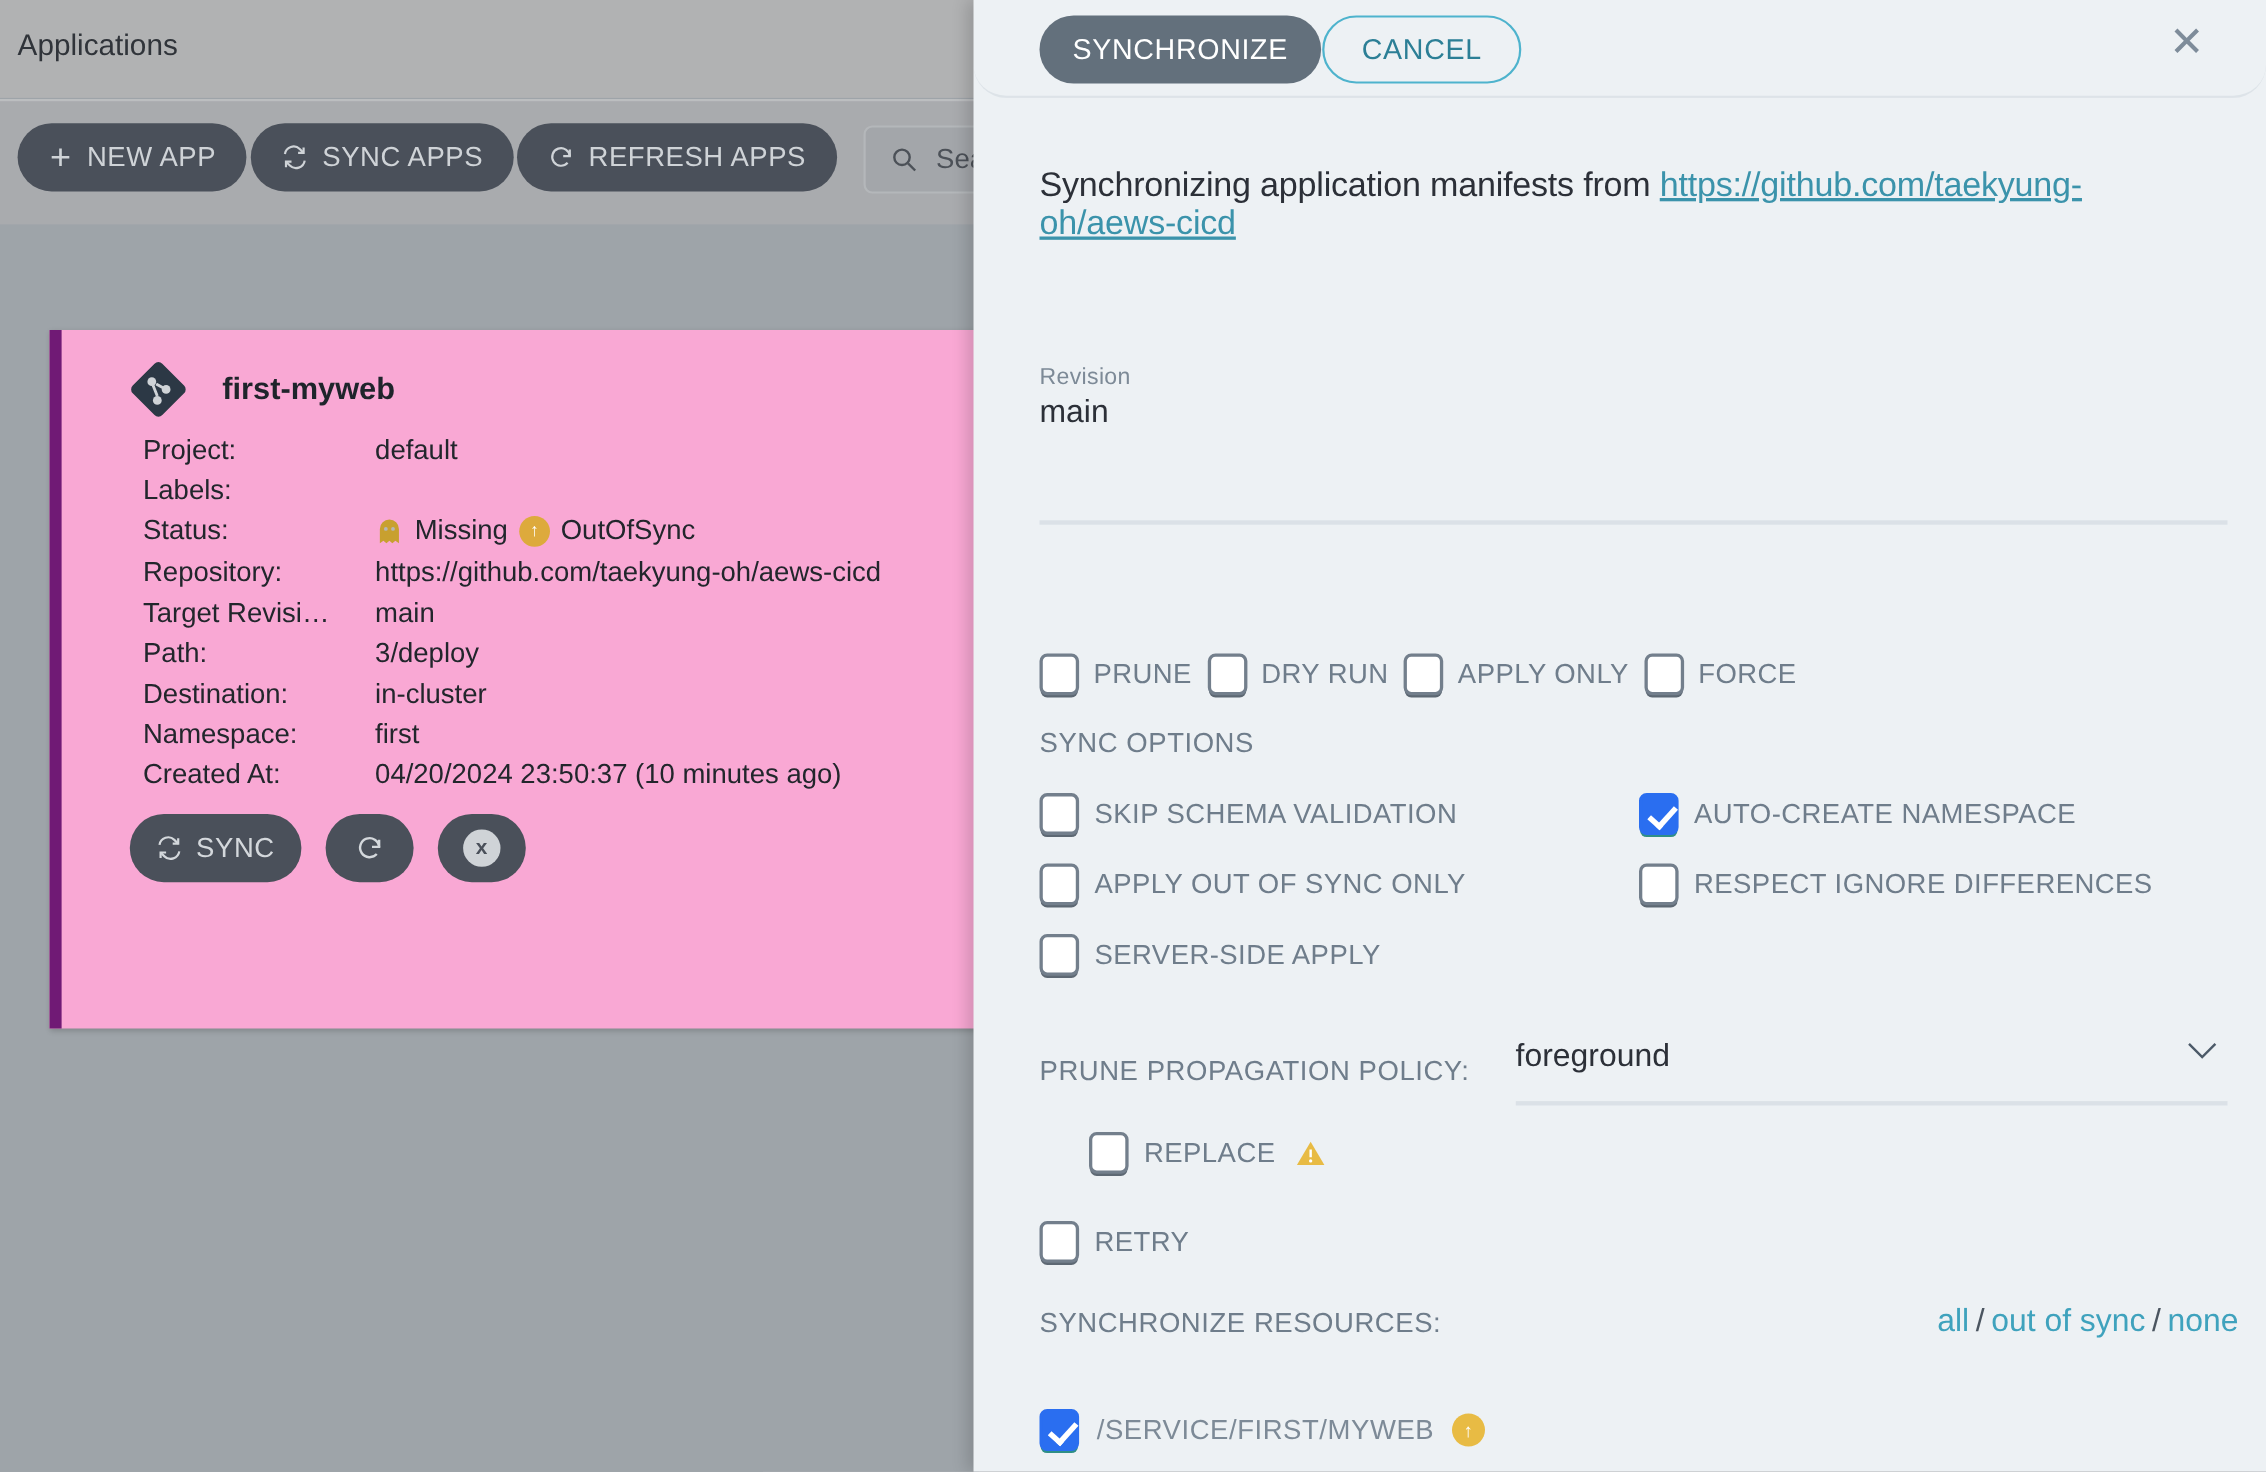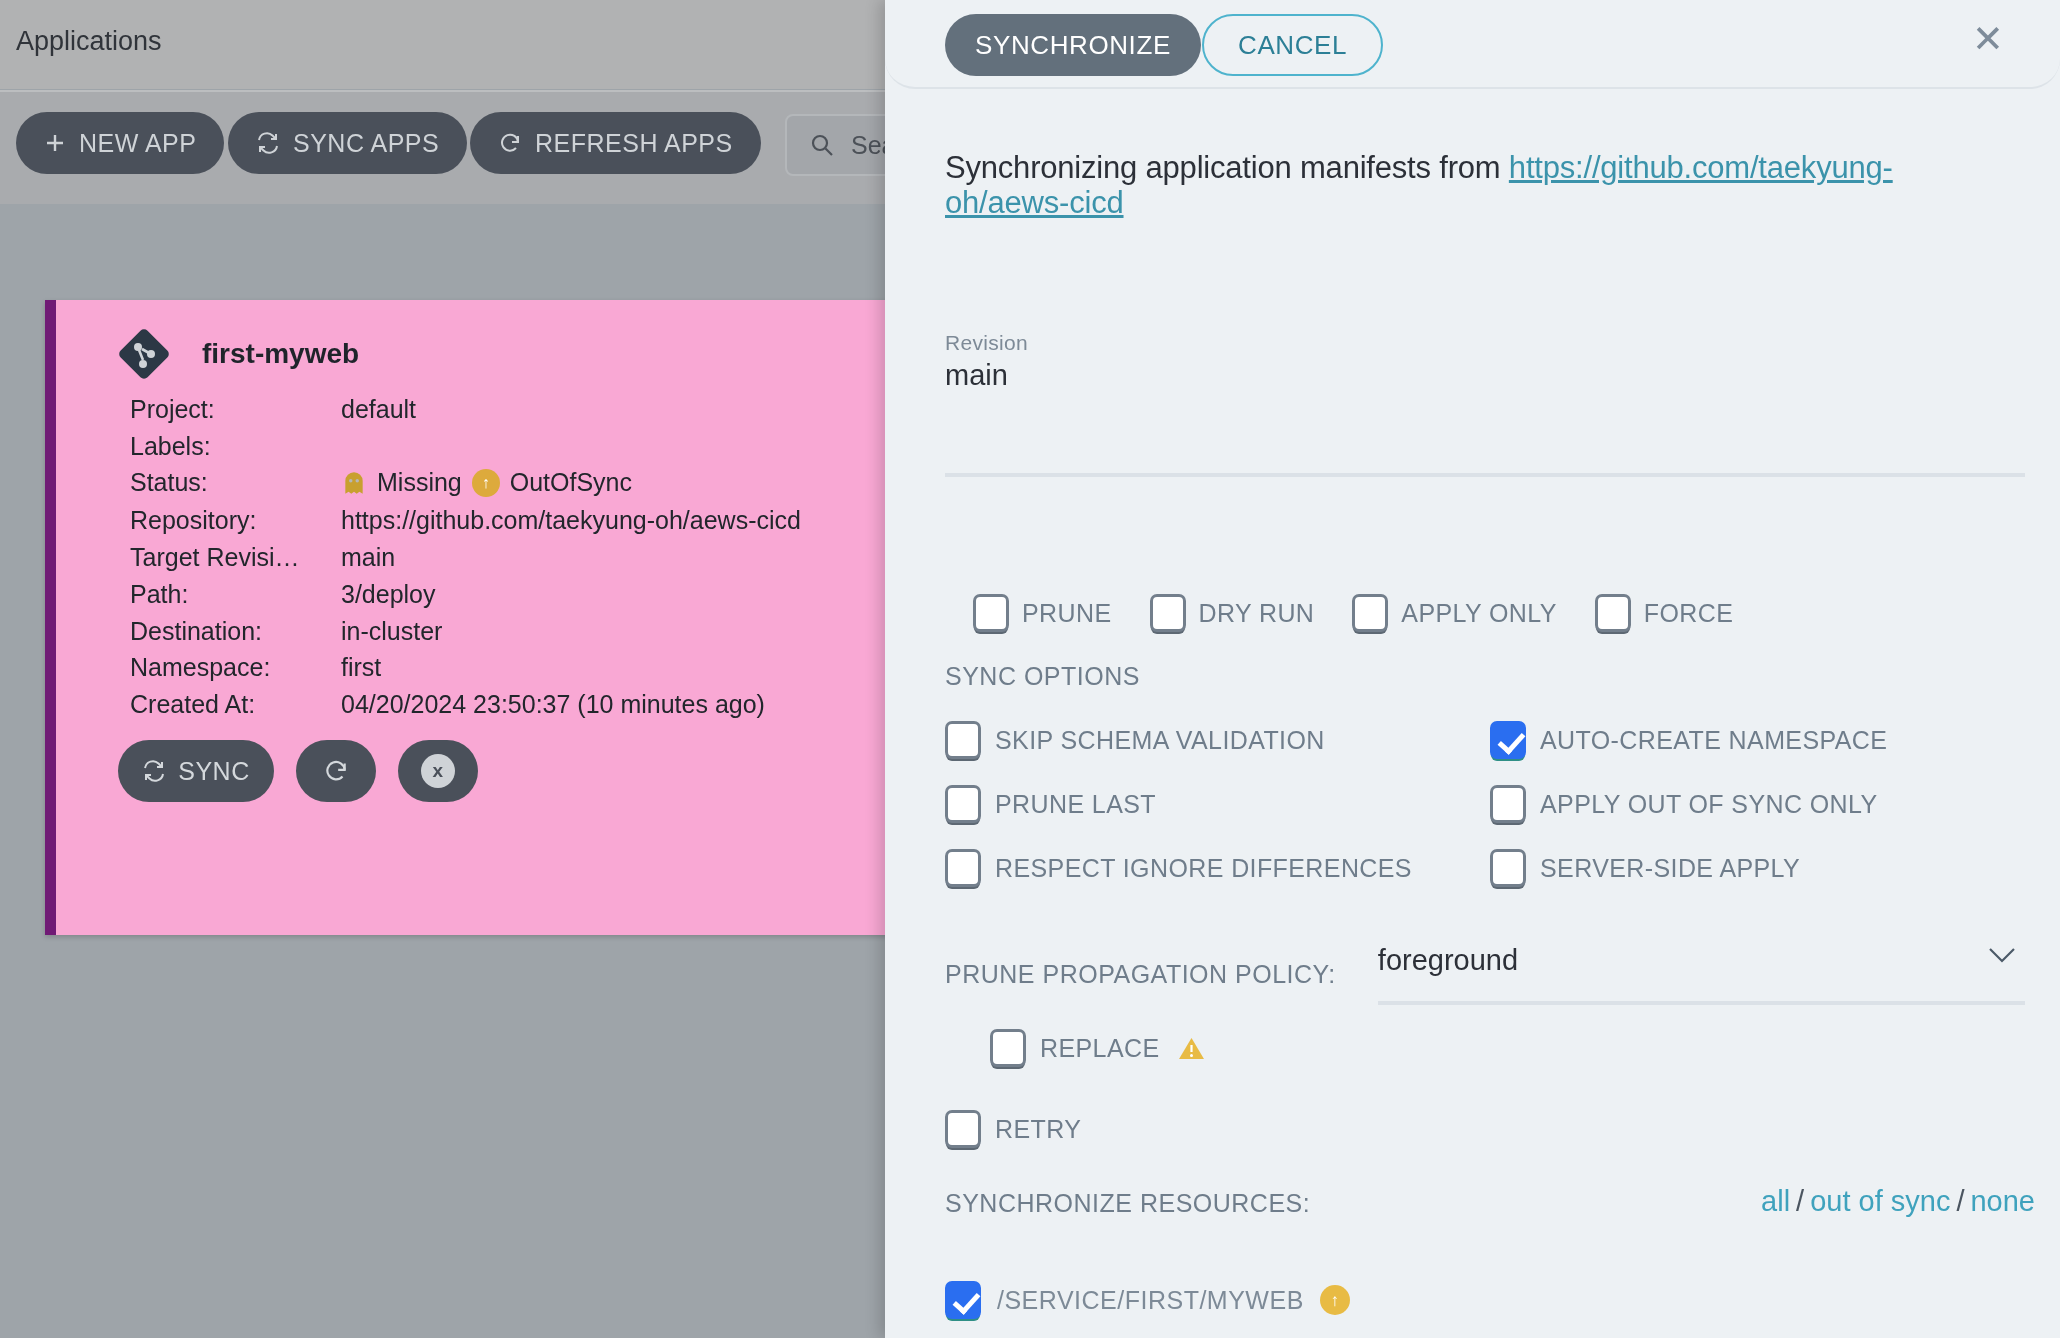--- a/index.html
+++ b/index.html
@@ -162,21 +162,21 @@
     position: absolute; left: 11px; top: 4px;
     width: 10px; height: 20px;
     border: solid #ffffff; border-width: 0 5px 5px 0;
     transform: rotate(42deg);
   }
   .cb-row { display: flex; align-items: center; gap: 14px; }
   .cb-label { font-size: 25px; color: #6f7d8b; letter-spacing: .4px; white-space: nowrap; }
 
   .flags-row {
     position: absolute; left: 60px; top: 505px;
-    display: flex; align-items: center; gap: 38px; margin-left: 28px;
+    display: flex; align-items: center; gap: 14px;
   }
   .flags-row .cb-row { gap: 13px; }
 
   .section-label {
     position: absolute; font-size: 25px; color: #6f7d8b; letter-spacing: .5px;
   }
   #sync-options-label { left: 60px; top: 573px; }
 
   .opt-grid {
     position: absolute; left: 60px; top: 632px;
@@ -397,24 +397,20 @@
         <div class="cb-row">
           <span class="cb"></span>
           <span class="cb-label">SKIP SCHEMA VALIDATION</span>
         </div>
         <div class="cb-row">
           <span class="cb checked"></span>
           <span class="cb-label">AUTO-CREATE NAMESPACE</span>
         </div>
         <div class="cb-row">
           <span class="cb"></span>
-          <span class="cb-label">PRUNE LAST</span>
-        </div>
-        <div class="cb-row">
-          <span class="cb"></span>
           <span class="cb-label">APPLY OUT OF SYNC ONLY</span>
         </div>
         <div class="cb-row">
           <span class="cb"></span>
           <span class="cb-label">RESPECT IGNORE DIFFERENCES</span>
         </div>
         <div class="cb-row">
           <span class="cb"></span>
           <span class="cb-label">SERVER-SIDE APPLY</span>
         </div>

